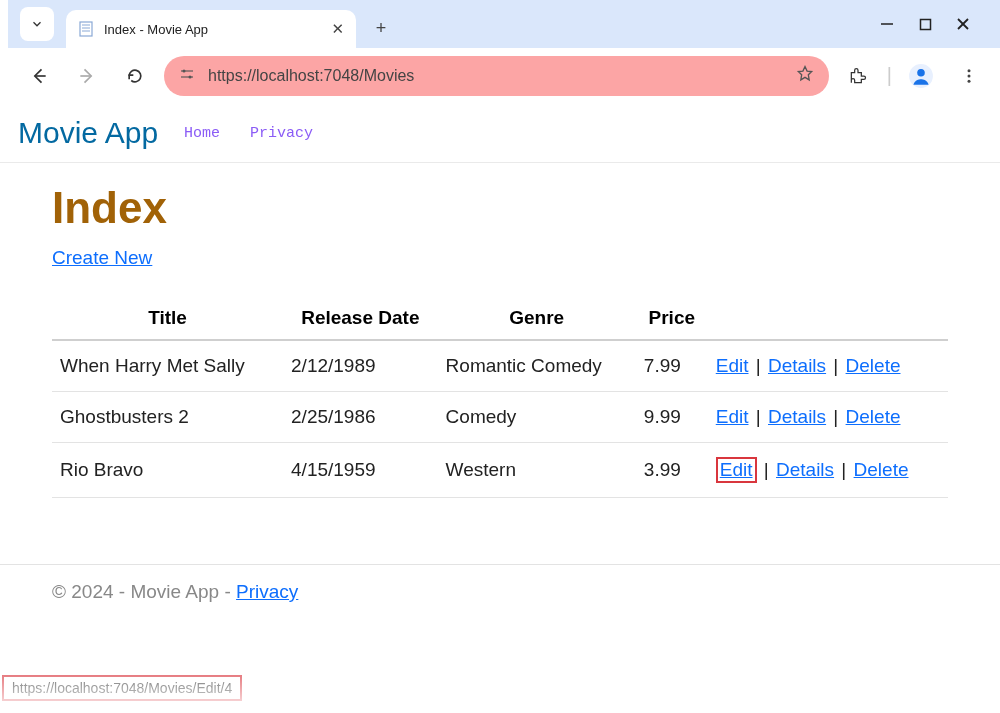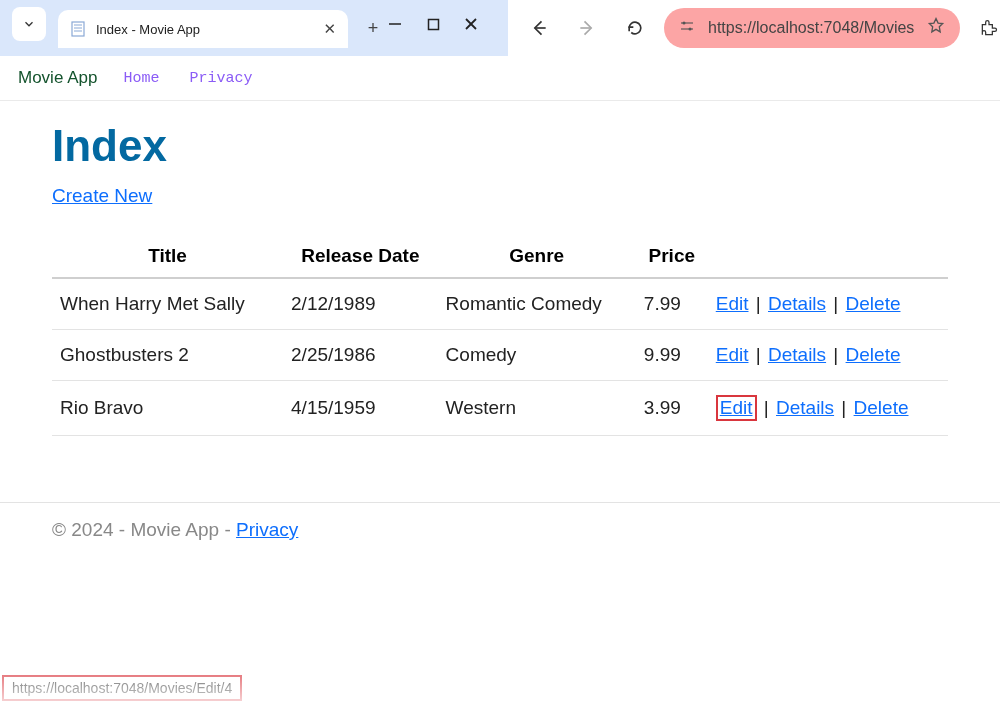--- a/index.html
+++ b/index.html
@@ -8,20 +8,22 @@
       width: 1000px;
       height: 713px;
       overflow: hidden;
       background: #fff;
       position: relative;
     }
     
     .browser-chrome {
       background: #dae7fb;
       display: flex;
+      flex-direction: column;
+      margin-left: 8px;
     }
     .tab-row {
       display: flex;
       align-items: center;
       height: 48px;
       padding: 0 6px;
     }
     .chevron-btn {
       width: 34px; height: 34px;
       border-radius: 8px;
@@ -94,37 +96,37 @@
       background: #fff;
     }
     .navbar {
       display: flex;
       align-items: center;
       padding: 12px 18px;
       border-bottom: 1px solid #eaeaea;
       gap: 26px;
     }
     .brand {
-      font-size: 17px;
-      color: #14532d;
+      font-size: 30px;
+      color: #0369a1;
     }
     .nav-link {
       font-size: 15px;
       color: #8b5cf6;
       text-decoration: none;
       margin-right: 4px;
       font-family: Liberation Mono, monospace;
     }
     .container {
       padding: 20px 52px;
     }
     h1.page-title {
       font-size: 44px;
       font-weight: 700;
-      color: #0369a1;
+      color: #a16207;
       margin-bottom: 14px;
     }
     .create-link {
       color: #0d6efd;
       text-decoration: underline;
       font-size: 19px;
     }
     table.movie-table {
       width: 100%;
       margin-top: 28px;

